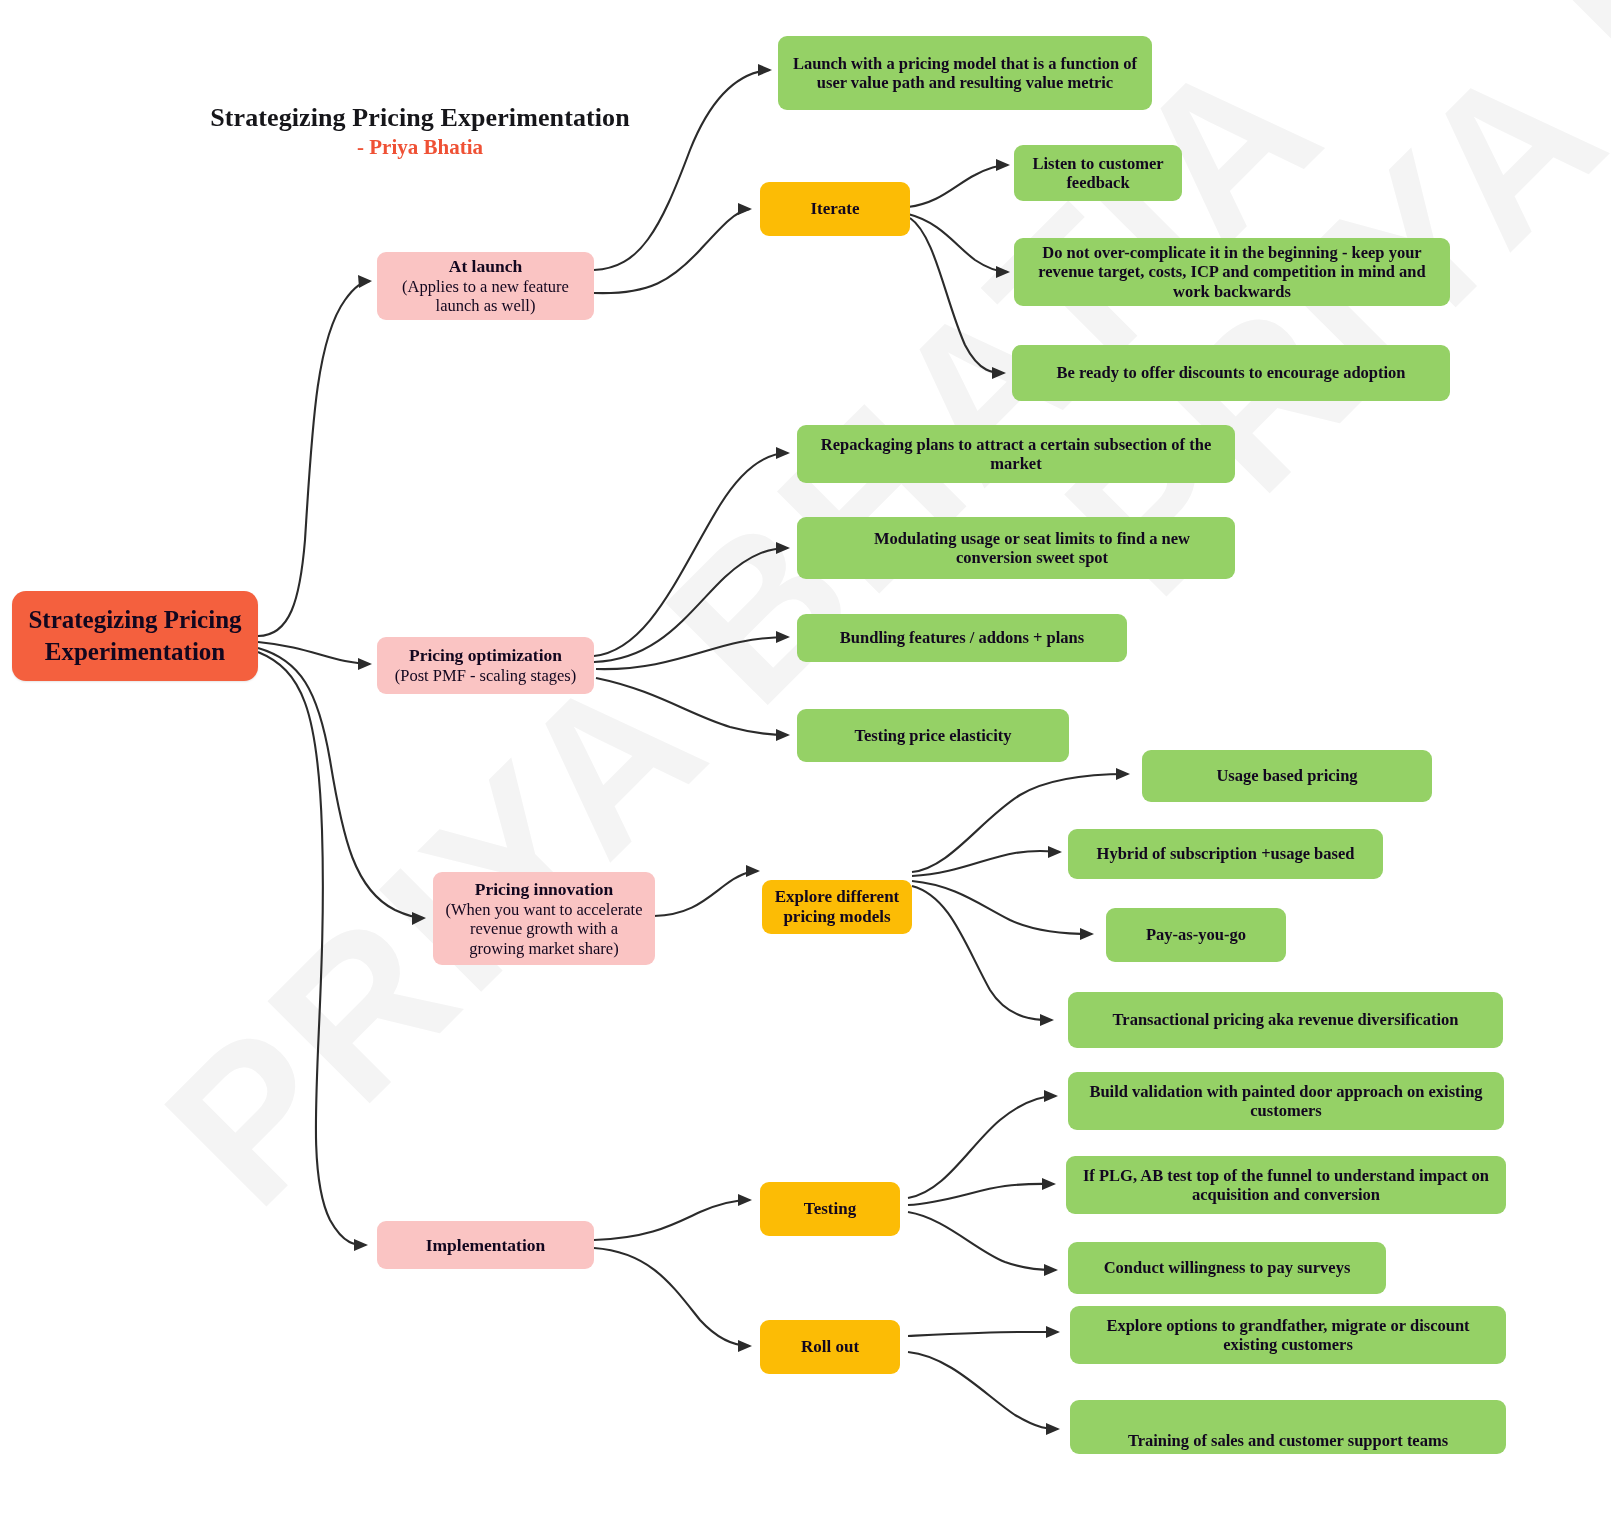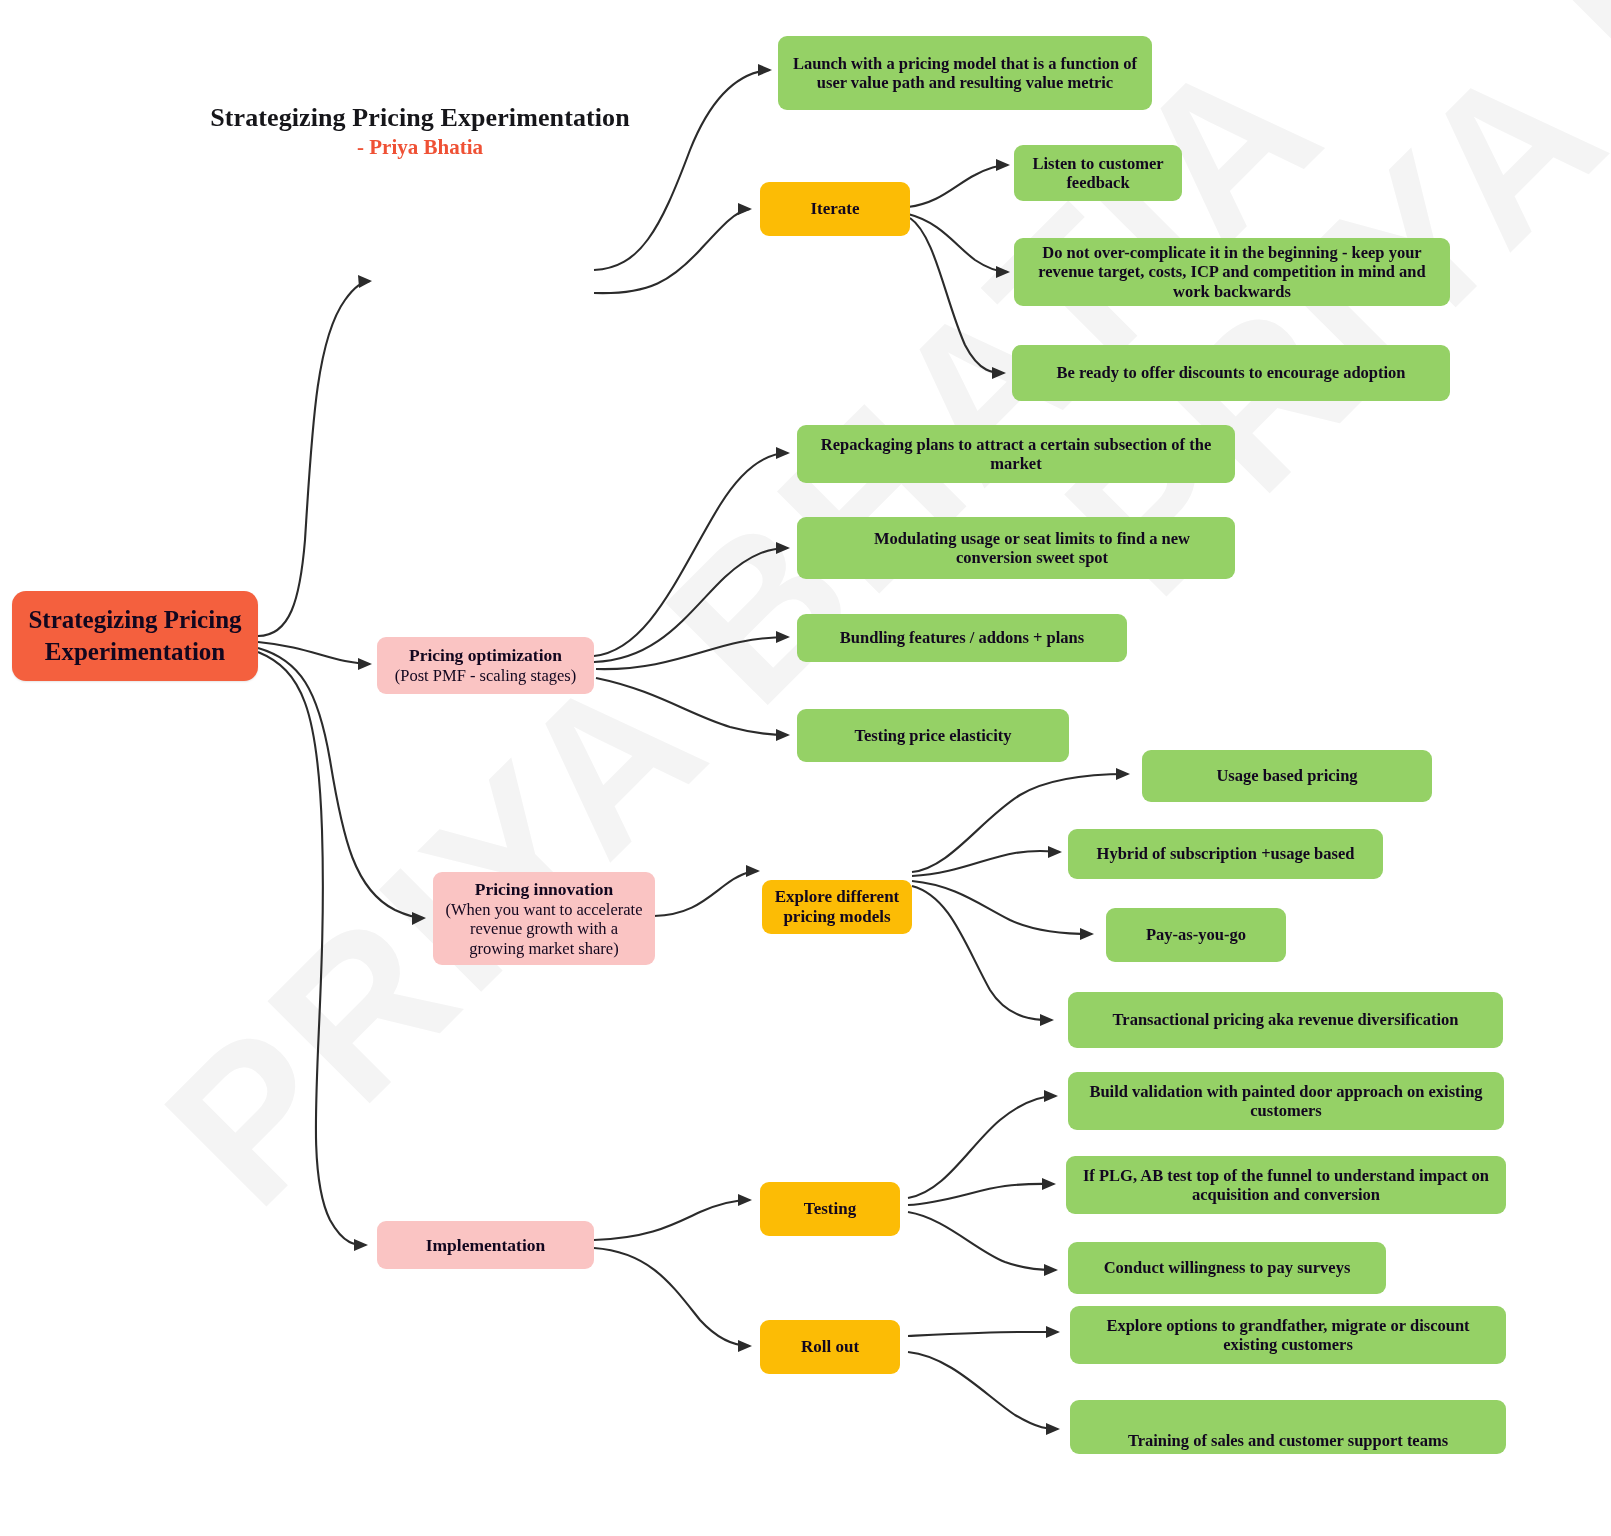--- a/index.html
+++ b/index.html
@@ -215,20 +215,24 @@
 
   <div id="title-block">
     <div id="title-main">Strategizing Pricing Experimentation</div>
     <div id="title-author">- Priya Bhatia</div>
   </div>
 
   <div class="node n-root" style="left:12px; top:591px; width:246px; height:90px;">
     <span>Strategizing Pricing Experimentation</span>
   </div>
 
+  <div class="node n-pink" style="left:377px; top:252px; width:217px; height:68px; flex-direction:column; justify-content:center;">
+    <span class="ttl">At launch</span>
+    <span class="sub">(Applies to a new feature launch as well)</span>
+  </div>
 
   <div class="node n-green" style="left:778px; top:36px; width:374px; height:74px;">
     <span>Launch with a pricing model that is a function of user value path and resulting value metric</span>
   </div>
 
   <div class="node n-yellow" style="left:760px; top:182px; width:150px; height:54px;">
     <span>Iterate</span>
   </div>
 
   <div class="node n-green" style="left:1014px; top:145px; width:168px; height:56px;">

